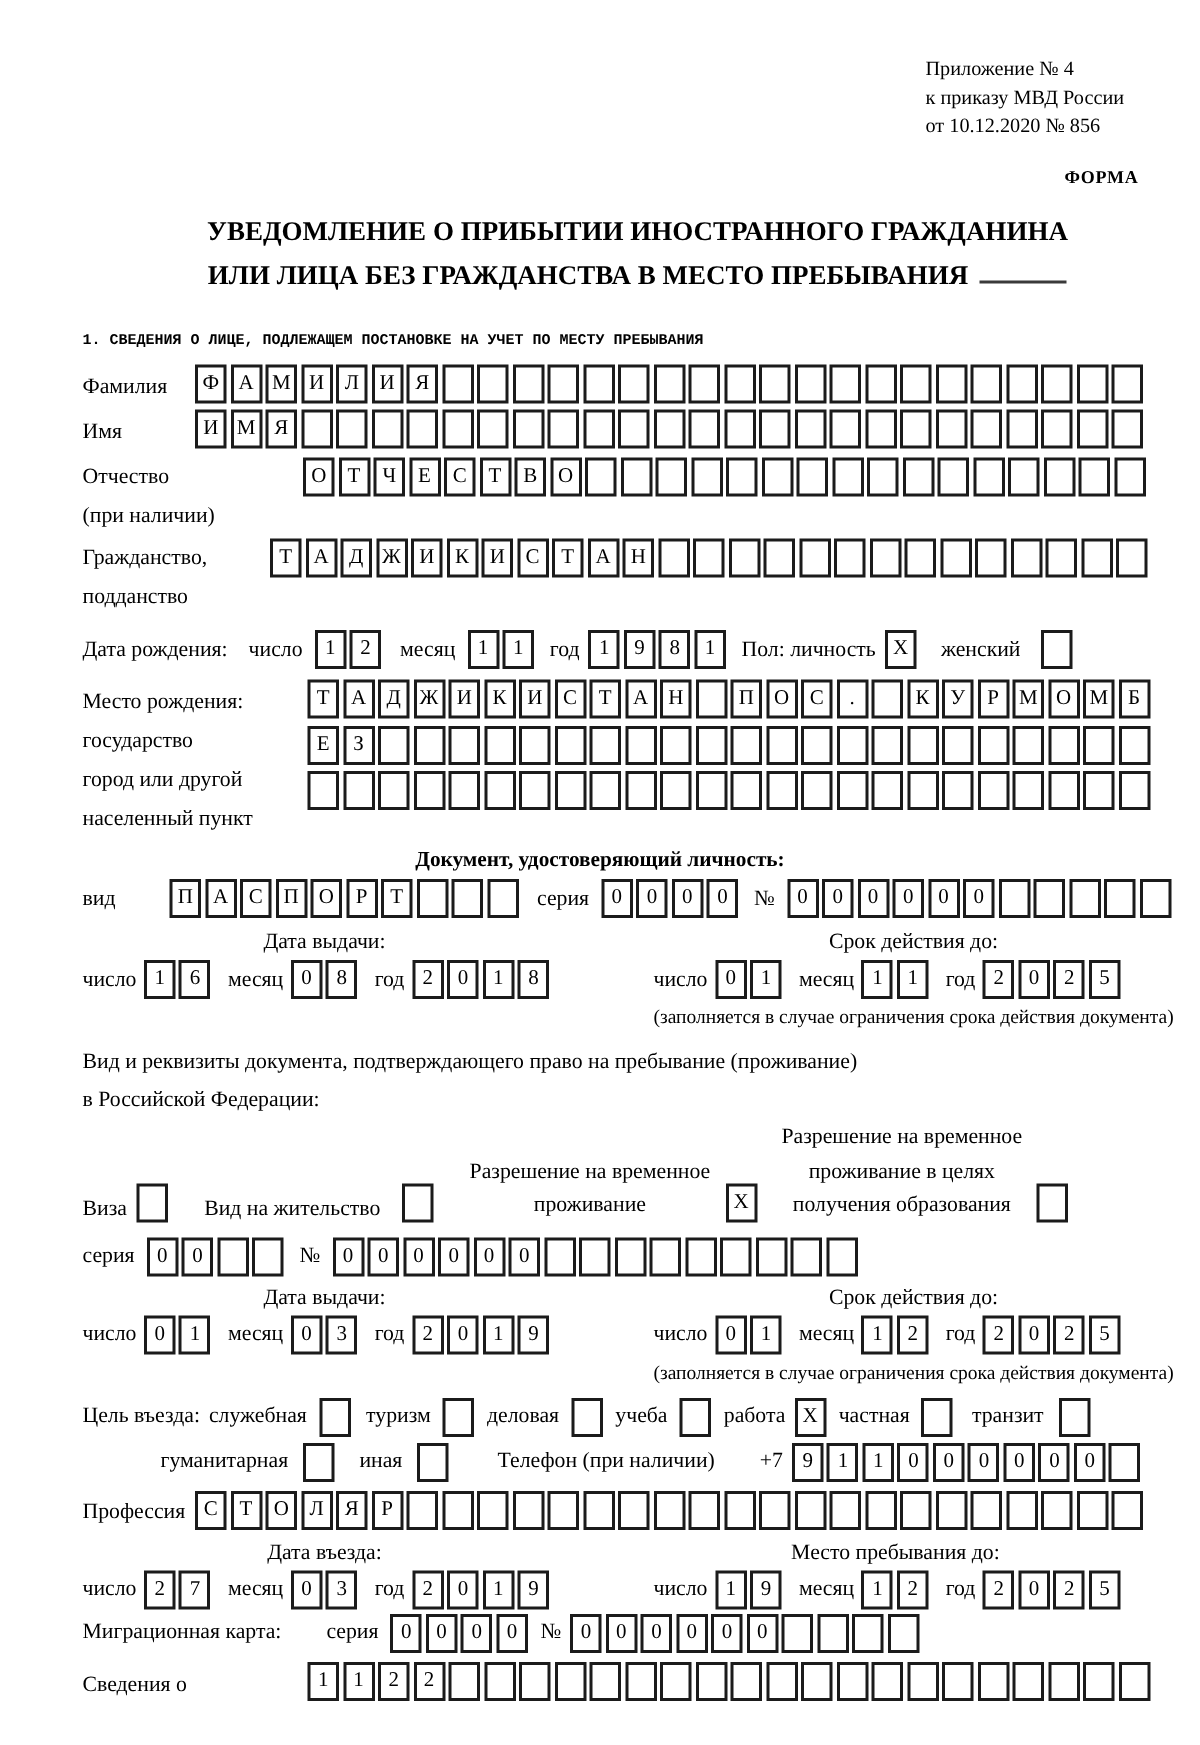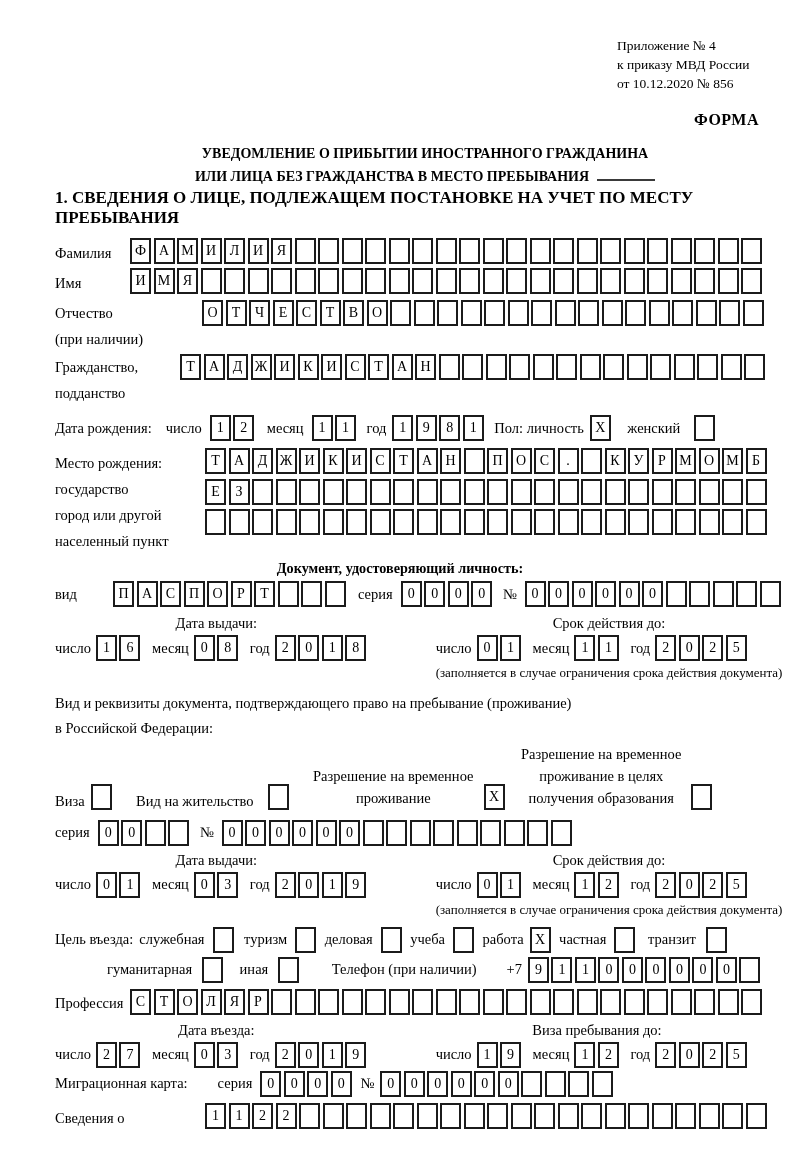--- a/index.html
+++ b/index.html
@@ -5,24 +5,24 @@
   html,body{margin:0;padding:0;background:#fff;}
   .page{
     width:800px;height:1163px;box-sizing:border-box;overflow:hidden;
     background:#ffffff;color:#000;
     font-family:"Liberation Serif","DejaVu Serif",serif;
     padding:36px 5px 10px 55px;position:relative;
   }
   
   .hdr{margin-left:562px;font-size:13.5px;line-height:1.42;}
   .hdr .rev{font-size:12.8px;margin-top:4px;line-height:1.4;}
-  .forma{font-weight:bold;font-size:16px;text-align:right;padding-right:36px;margin-top:18px;letter-spacing:.5px;}
-  .title{font-weight:bold;font-size:14px;text-align:center;margin-top:14px;line-height:1.6;}
+  .forma{font-weight:bold;font-size:12px;text-align:right;padding-right:36px;margin-top:18px;letter-spacing:.5px;}
+  .title{font-weight:bold;font-size:18px;text-align:center;margin-top:14px;line-height:1.6;}
   .blank-line{display:inline-block;width:58px;border-bottom:2px solid #3a3a3a;margin-left:8px;}
-  .sec{font-weight:bold;font-size:17px;}
+  .sec{font-weight:bold;font-size:10px;margin-top:24px;font-family:Liberation Mono, monospace;}
   
   .form{font-size:14.5px;}
   .frow{display:flex;align-items:flex-start;margin-top:5px;}
   .vcenter{align-items:center;}
   .lbl{flex:none;padding-top:4px;}
   .lblblock{flex:none;line-height:26px;padding-top:2px;}
   .w75{width:75px;}.w147{width:147px;}.w125{width:125px;}.w150{width:150px;}.w58{width:58px;}
   .cellrow{display:flex;flex:none;}
   .cell{flex:none;width:17px;height:22px;border:2px solid #1b1b1b;margin-right:2.5px;
         text-align:center;font-size:14px;line-height:22px;background:#fff;}
@@ -622,21 +622,21 @@
           <span class="dlabel">год</span>
           <span class="cellrow">
               <span class="cell">2</span>
               <span class="cell">0</span>
               <span class="cell">1</span>
               <span class="cell">9</span>
             </span>
         </div>
       </div>
       <div class="dcol right">
-        <div class="dhead">Виза пребывания до:</div>
+        <div class="dhead">Место пребывания до:</div>
         <div class="dategrp">
           <span class="dlabel">число</span>
           <span class="cellrow">
               <span class="cell">1</span>
               <span class="cell">9</span>
             </span>
           <span class="dlabel">месяц</span>
           <span class="cellrow">
               <span class="cell">1</span>
               <span class="cell">2</span>

